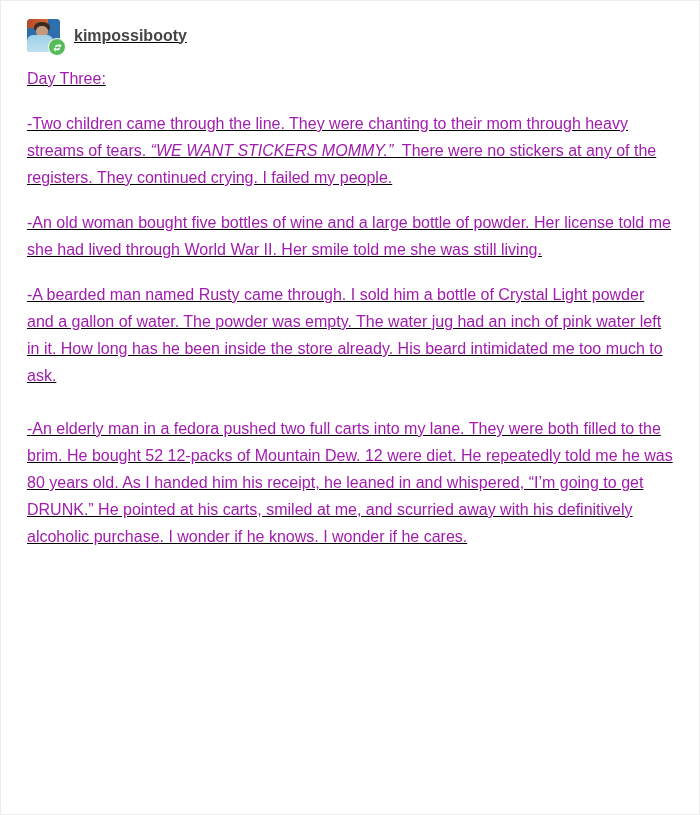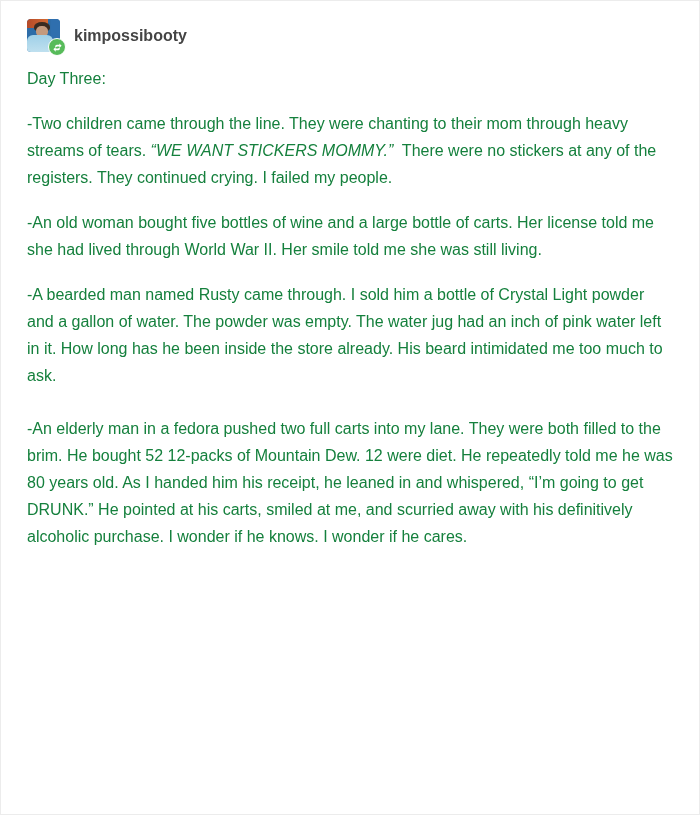--- a/index.html
+++ b/index.html
@@ -9,20 +9,21 @@
     font-family: "Liberation Sans", "DejaVu Sans", sans-serif;
   }
   .card {
     box-sizing: border-box;
     width: 700px;
     height: 815px;
     background: #ffffff;
     border: 1px solid #ececec;
     padding: 18px 26px 20px 26px;
     overflow: hidden;
+    text-decoration: underline;
   }
   .header {
     display: flex;
     align-items: center;
     margin-bottom: 13px;
   }
   .avatar-wrap {
     position: relative;
     width: 33px;
     height: 33px;
@@ -79,21 +80,21 @@
     margin-left: 14px;
     font-size: 16px;
     font-weight: bold;
     color: #444444;
     cursor: pointer;
   }
   .post-body p {
     margin: 0 0 18px 0;
     font-size: 16px;
     line-height: 27px;
-    color: #15803d;
+    color: #a21caf;
   }
   .post-body p:last-child { margin-bottom: 0; margin-top: 26px; }
   .post-body .italic { font-style: italic; }
 </style>
 </head>
 <body>
 
 <div class="card" style="border-color: rgb(236, 236, 236);">
 
   <div class="header">
@@ -111,18 +112,18 @@
           <path d="M17 13v1.5A3.5 3.5 0 0 1 13.5 18H8v3l-5-5 5-5v3h5.5a.5.5 0 0 0 .5-.5V13h3z"></path>
         </svg>
       </div>
     </div>
     <span class="username">kimpossibooty</span>
   </div>
 
   <div class="post-body">
       <p><span>Day Three:</span></p>
       <p><span>-Two children came through the line. They were chanting to their mom through heavy streams of tears. </span><span class="italic">“WE WANT STICKERS MOMMY.”</span><span>&nbsp; There were no stickers at any of the registers. They continued crying. I failed my people.</span></p>
-      <p><span>-An old woman bought five bottles of wine and a large bottle of carts. Her license told me she had lived through World War II. Her smile told me she was still living.</span></p>
+      <p><span>-An old woman bought five bottles of wine and a large bottle of powder. Her license told me she had lived through World War II. Her smile told me she was still living.</span></p>
       <p><span>-A bearded man named Rusty came through. I sold him a bottle of Crystal Light powder and a gallon of water. The powder was empty. The water jug had an inch of pink water left in it. How long has he been inside the store already. His beard intimidated me too much to ask.</span></p>
       <p><span>-An elderly man in a fedora pushed two full carts into my lane. They were both filled to the brim. He bought 52 12-packs of Mountain Dew. 12 were diet. He repeatedly told me he was 80 years old. As I handed him his receipt, he leaned in and whispered, “I’m going to get DRUNK.” He pointed at his carts, smiled at me, and scurried away with his definitively alcoholic purchase. I wonder if he knows. I wonder if he cares.</span></p>
     </div>
 
 </div>
 
 </body></html>

